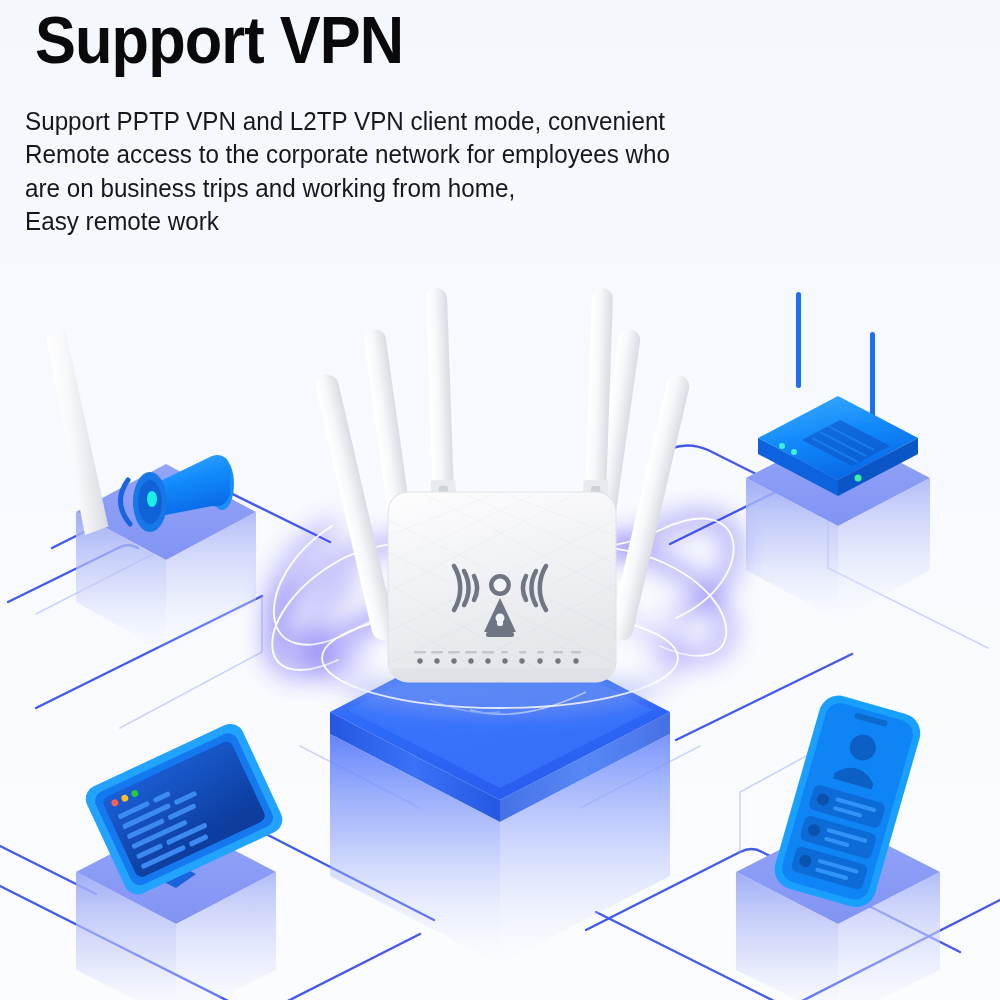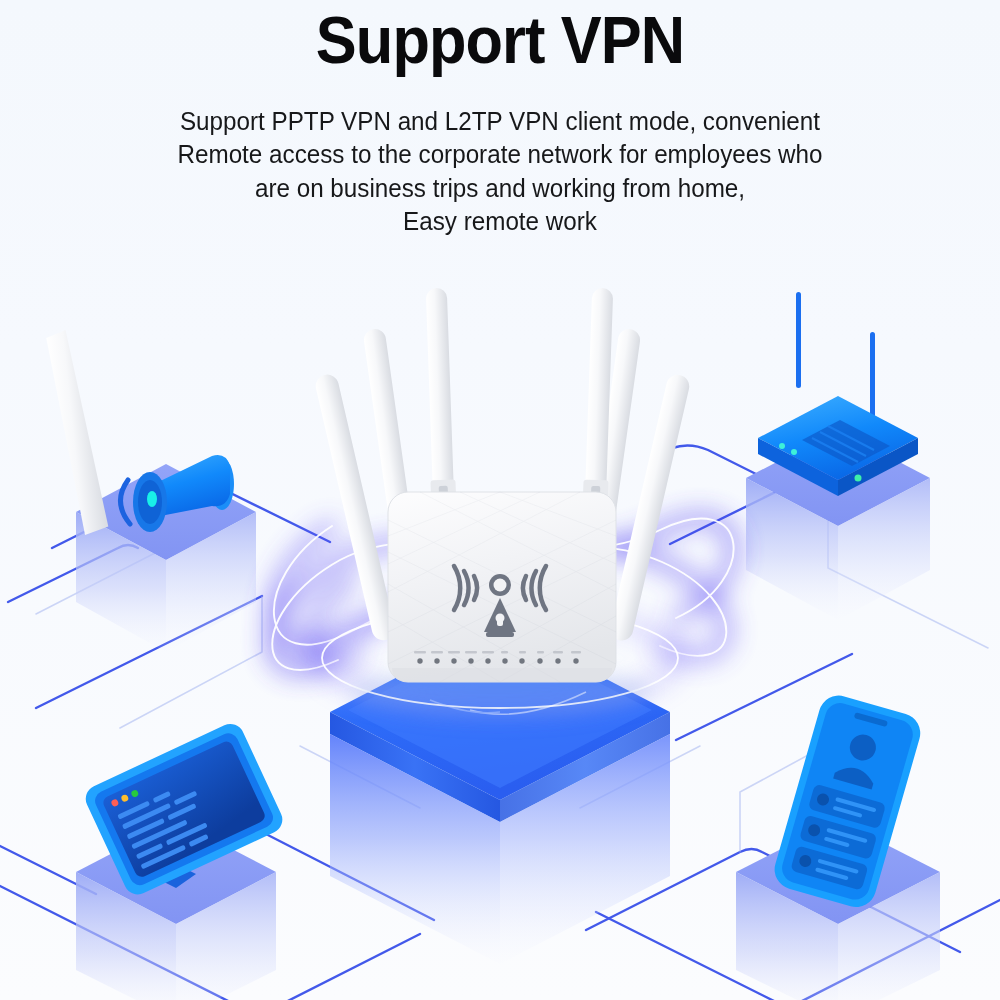--- a/index.html
+++ b/index.html
@@ -24,21 +24,21 @@
     background: linear-gradient(180deg, #f4f8fd 0%, #f6f9fe 35%, #fbfcfe 100%);
     overflow: hidden;
   }
 
   
   .header-block {
     position: absolute;
     top: 0;
     left: 0;
     width: 1000px;
-    text-align: center;
+    text-align: left;
     z-index: 40;
   }
 
   .page-title {
     margin-top: 6px;
     font-family: "Liberation Sans", sans-serif;
     font-size: 66px;
     font-weight: bold;
     letter-spacing: -1px;
     color: #0a0a0c;

